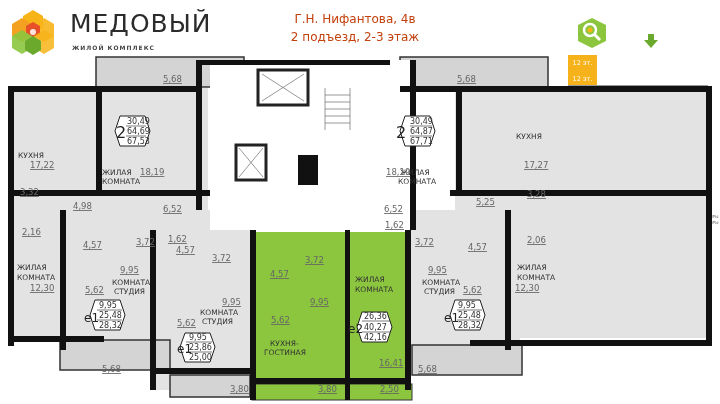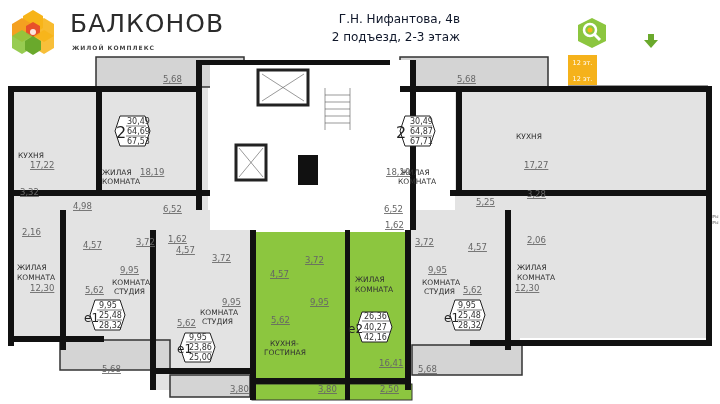--- a/index.html
+++ b/index.html
@@ -1,20 +1,20 @@
 <!DOCTYPE html>
 <html><head>
 <meta charset="utf-8">
 <style>
   html,body{margin:0;padding:0;background:#fff;}
   body{width:720px;height:404px;position:relative;overflow:hidden;font-family:"DejaVu Sans",sans-serif;color:#333;}
   .abs{position:absolute;}
   .logo-title{left:70px;top:9px;font-size:25px;letter-spacing:1px;color:#2b2b2b;font-family:"DejaVu Sans",sans-serif;}
   .logo-sub{left:72px;top:44px;font-size:6px;letter-spacing:1px;color:#444;font-weight:bold;}
-  .hdr{left:250px;width:210px;text-align:right;font-size:12px;color:#0f172a;}
+  .hdr{left:250px;width:210px;text-align:center;font-size:12px;color:#c2410c;}
   .plan{left:0;top:0;width:720px;height:404px;}
   .lbl{font-size:7.5px;fill:#333;font-family:"DejaVu Sans",sans-serif;}
   .area{font-size:8.5px;fill:#666;text-decoration:underline;font-family:"DejaVu Sans",sans-serif;}
   .badge-num{font-size:8px;fill:#333;font-family:"DejaVu Sans",sans-serif;}
   .badge-rooms{font-size:16px;fill:#222;font-family:"DejaVu Sans",sans-serif;}
   .legend-txt{font-size:5px;color:#666;}
   .floor-seg{font-size:6.5px;color:#fff;text-align:center;}
   .street{left:578px;top:95px;font-size:10px;color:#444;}
 </style>
 </head>
@@ -25,21 +25,21 @@
     <polygon points="25,2 35,8 35,20 25,26 15,20 15,8" fill="#f7b418"></polygon>
     <polygon points="14,10 24,16 24,28 14,34 4,28 4,16" fill="#f4a020"></polygon>
     <polygon points="36,10 46,16 46,28 36,34 26,28 26,16" fill="#f7b418" opacity="0.9"></polygon>
     <polygon points="25,14 32,18 32,26 25,30 18,26 18,18" fill="#e8502a"></polygon>
     <polygon points="14,22 24,28 24,40 14,46 4,40 4,28" fill="#8cc63f" opacity="0.9"></polygon>
     <polygon points="36,22 46,28 46,40 36,46 26,40 26,28" fill="#f7b418" opacity="0.85"></polygon>
     <polygon points="25,28 33,33 33,42 25,47 17,42 17,33" fill="#6aa92c"></polygon>
     <circle cx="25" cy="24" r="3" fill="#fff" opacity="0.85"></circle>
   </svg>
 </div>
-<div class="abs logo-title">БАЛКОНОВ</div>
+<div class="abs logo-title">МЕДОВЫЙ</div>
 <div class="abs logo-sub">ЖИЛОЙ КОМПЛЕКС</div>
 
 <div class="abs hdr" style="top:12px;">Г.Н. Нифантова, 4в</div>
 <div class="abs hdr" style="top:30px;">2 подъезд, 2-3 этаж</div>
 
 <div class="abs" style="left:570px;top:15px;width:150px;height:100px;">
   <svg class="abs" style="left:6px;top:2px" width="32" height="32" viewBox="0 0 32 32">
     <polygon points="16,1 30,8 30,24 16,31 2,24 2,8" fill="#8cc63f"></polygon>
     <circle cx="14" cy="13" r="6" fill="none" stroke="#fff" stroke-width="2.5"></circle>
     <circle cx="14" cy="13" r="2.5" fill="#f7b418"></circle>

